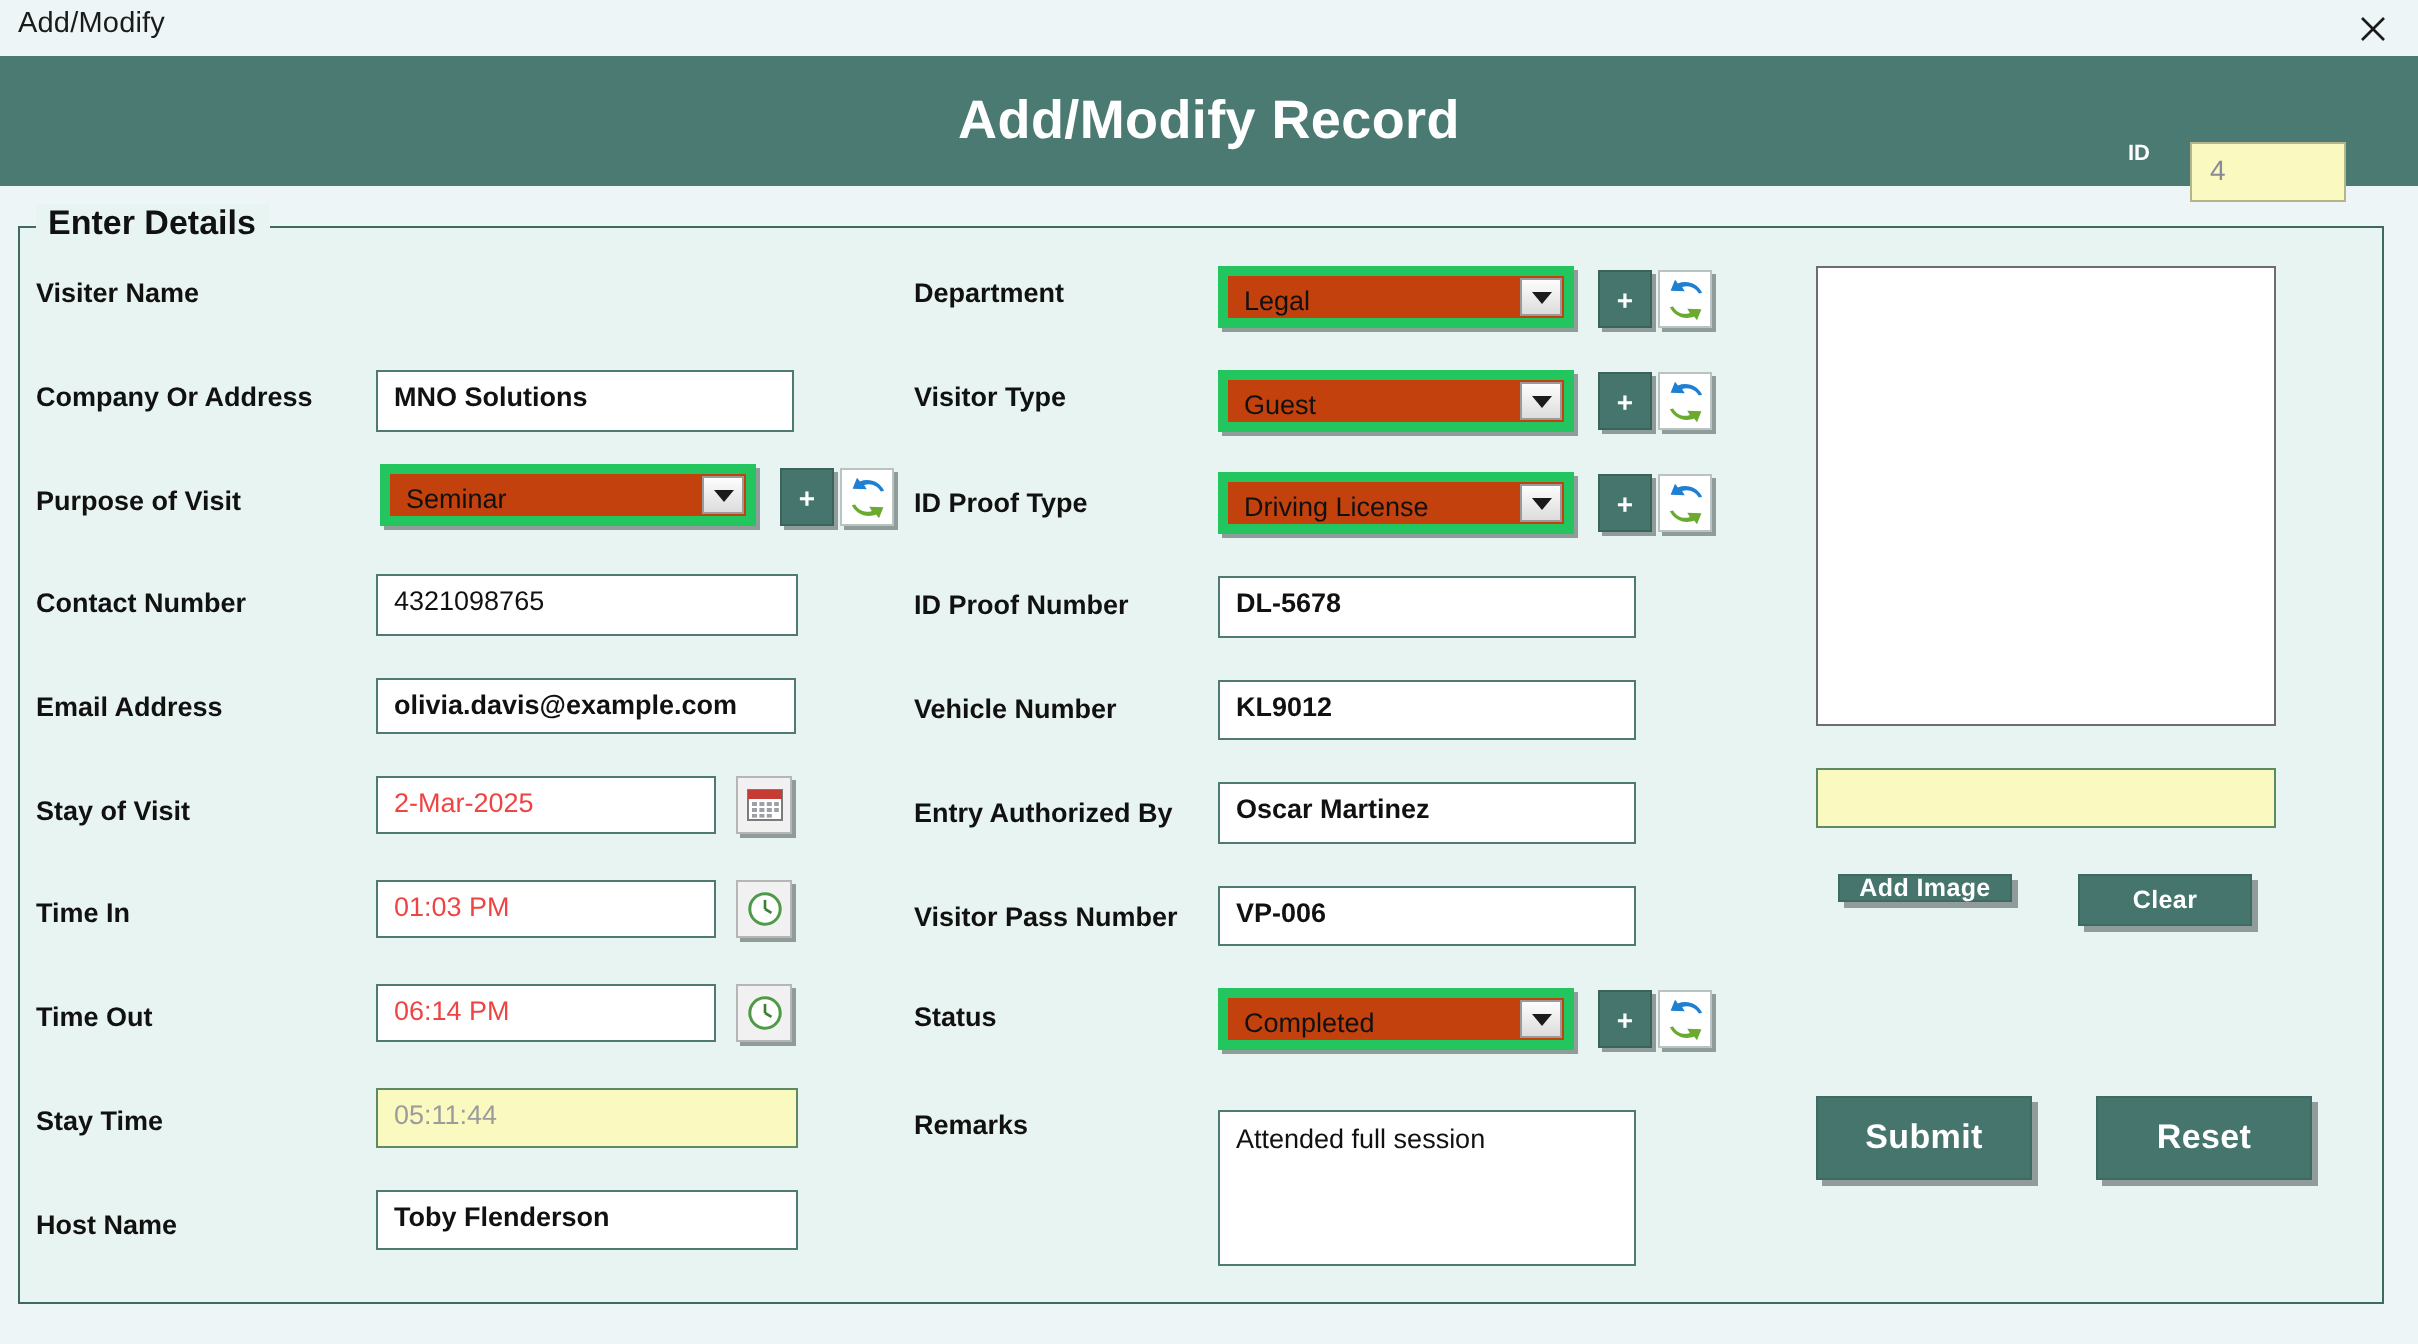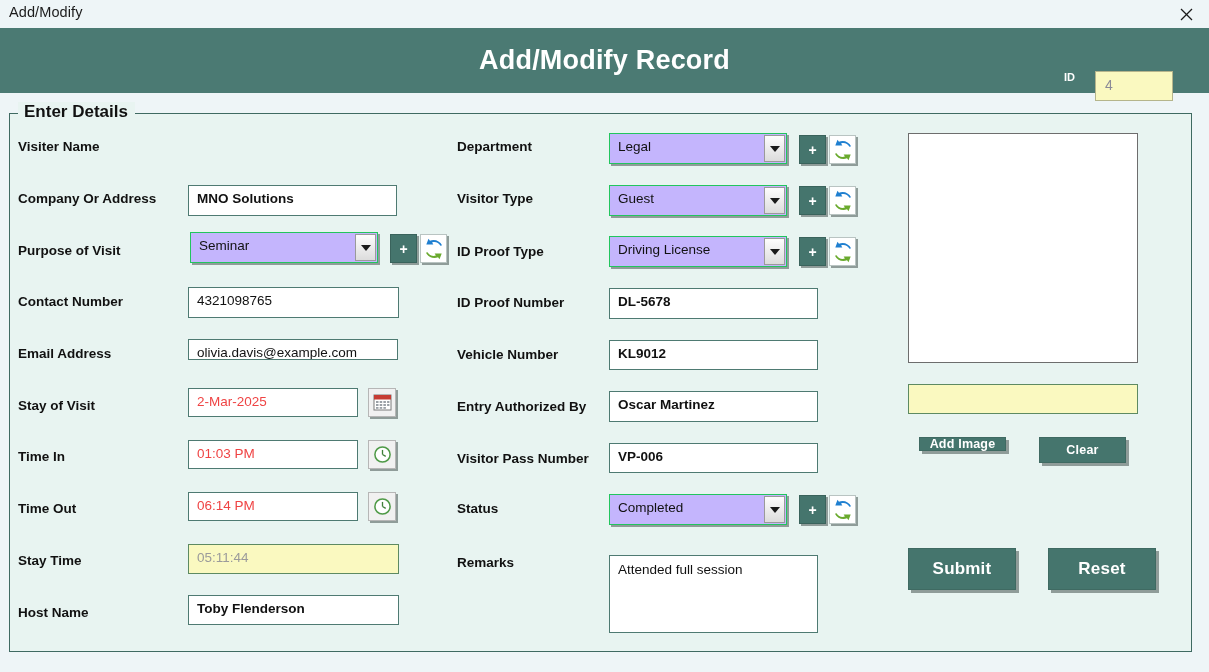--- a/index.html
+++ b/index.html
@@ -107,22 +107,22 @@
     background: #ffffff;
     border: 1px solid #4e7a72;
     font-size: 13.5px; color: #111;
     padding: 6px 0 0 8px;
     overflow: hidden;
   }
 
   
   .combo {
     position: absolute;
-    background: #c4b5fd;
-    border: 1px solid #22c55e;
+    background: #c2410c;
+    border: 5px solid #22c55e;
     box-shadow: 2px 2px 0 #8f9c99;
   }
   .combo-text {
     position: absolute; left: 8px; top: 5px;
     font-size: 13.5px; color: #111;
     white-space: nowrap;
   }
   .combo-arrow {
     position: absolute; right: 1px; top: 1px;
     width: 21px; bottom: 1px;
@@ -239,21 +239,21 @@
       <svg class="refresh-ico" viewBox="0 0 24 24">
         <path d="M19 8.5 C17.3 5.2 13.4 3.6 9.9 4.9 L11.3 7.2 L3.6 7.0 L6.0 0.9 L7.6 3.0 C12.6 0.9 18.4 3.1 20.8 8.0 Z" fill="#1f7fd0"></path>
         <path d="M5 15.5 C6.7 18.8 10.6 20.4 14.1 19.1 L12.7 16.8 L20.4 17.0 L18.0 23.1 L16.4 21.0 C11.4 23.1 5.6 20.9 3.2 16.0 Z" fill="#6aaa2e"></path>
       </svg>
     </div>
 
     <div class="lbl" style="left:18px; top:294px;">Contact Number</div>
     <div class="txtbox" style="left:188px; top:287px; width:211px; height:31px;">4321098765</div>
 
     <div class="lbl" style="left:18px; top:346px;">Email Address</div>
-    <div class="txtbox" style="left:188px; top:339px; width:210px; height:21px;">olivia.davis@example.com</div>
+    <div class="txtbox" style="left:188px; top:339px; width:210px; height:28px;font-weight:bold;">olivia.davis@example.com</div>
 
     <div class="lbl" style="left:18px; top:398px;">Stay of Visit</div>
     <div class="txtbox muted" style="left:188px; top:388px; width:170px; height:29px;">2-Mar-2025</div>
     <div class="icobtn" style="left:368px; top:388px;">
       <svg width="19" height="19" viewBox="0 0 19 19">
         <rect x="1" y="2" width="17" height="15" fill="#ffffff" stroke="#7b7b7b" stroke-width="1"></rect>
         <rect x="1" y="2" width="17" height="4.5" fill="#c63b33"></rect>
         <g fill="#9aa0a6">
           <rect x="3" y="8" width="2.5" height="2"></rect>
             <rect x="6.7" y="8" width="2.5" height="2"></rect>

